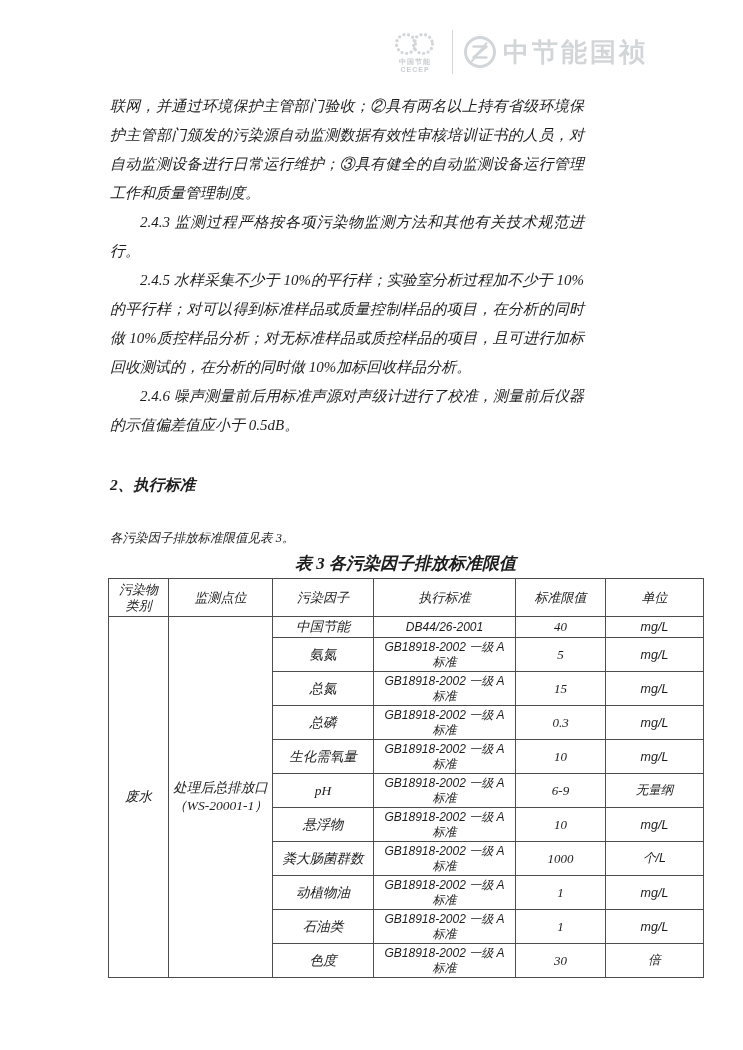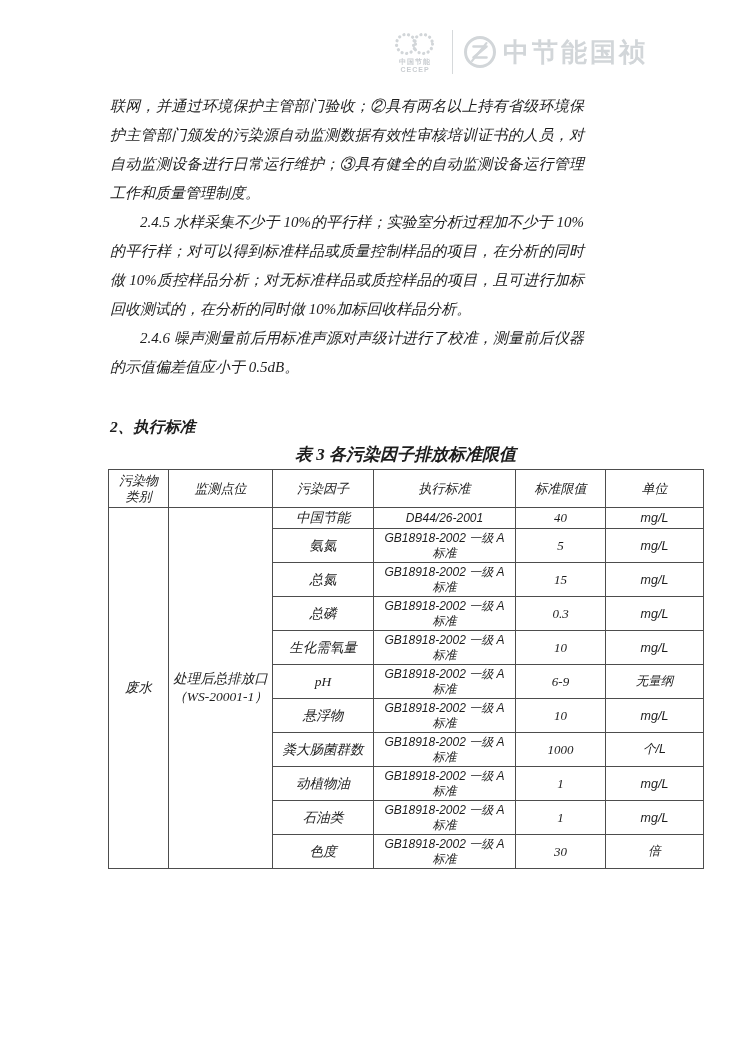--- a/index.html
+++ b/index.html
@@ -71,25 +71,27 @@
         <path d="M24.5 9 L10 27" fill="none" stroke="#d2d6d9" stroke-width="2" stroke-linecap="round"></path>
       </svg>
       <span class="gz-brand">中节能国祯</span>
     </div>
   </div>
 
   <div class="spacer-top"></div>
 
   <div class="content">
     <p>联网，并通过环境保护主管部门验收；②具有两名以上持有省级环境保护主管部门颁发的污染源自动监测数据有效性审核培训证书的人员，对自动监测设备进行日常运行维护；③具有健全的自动监测设备运行管理工作和质量管理制度。</p>
+    <p class="indent">2.4.3 监测过程严格按各项污染物监测方法和其他有关技术规范进行。</p>
     <p class="indent">2.4.5 水样采集不少于 10%的平行样；实验室分析过程加不少于 10%的平行样；对可以得到标准样品或质量控制样品的项目，在分析的同时做 10%质控样品分析；对无标准样品或质控样品的项目，且可进行加标回收测试的，在分析的同时做 10%加标回收样品分析。</p>
     <p class="indent">2.4.6 噪声测量前后用标准声源对声级计进行了校准，测量前后仪器的示值偏差值应小于 0.5dB。</p>
 
     <h2 class="sec-heading">2、执行标准</h2>
 
+    <p class="tbl-intro">各污染因子排放标准限值见表 3。</p>
 
     <div class="tbl-wrap">
       <div class="tbl-title">表 3 各污染因子排放标准限值</div>
 
       <table class="std">
         <colgroup>
           <col style="width:60px">
             <col style="width:104px">
             <col style="width:101px">
           <col style="width:142px">

